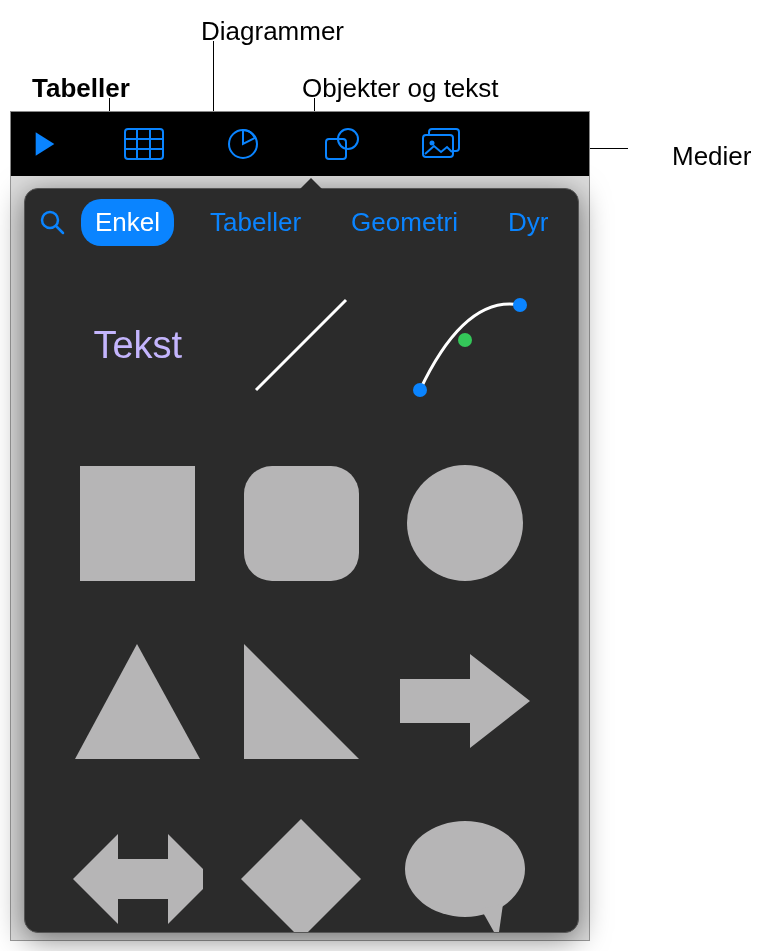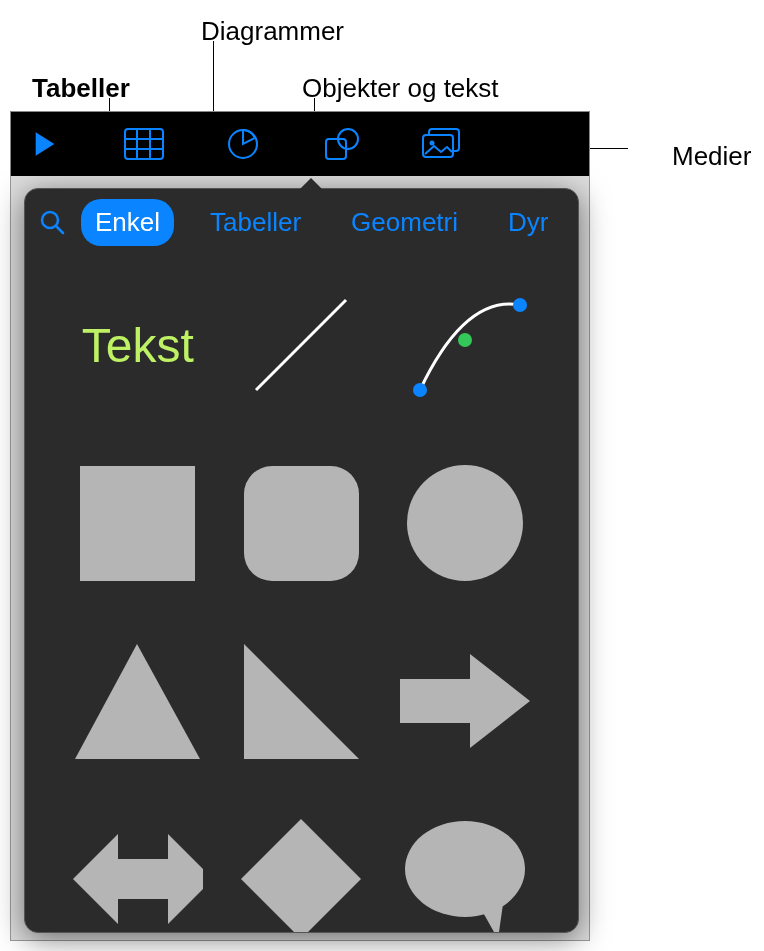--- a/index.html
+++ b/index.html
@@ -133,22 +133,22 @@
     width: 130px;
     height: 130px;
     display:flex;
     align-items:center;
     justify-content:center;
     cursor:pointer;
   }
   .shape-fill { fill: #b6b5b6; }
 
   .tekst-label {
-    font-size: 48px;
-    color: #bef264;
+    font-size: 38px;
+    color: #c4b5fd;
     font-weight: 400;
   }
 
   .app-frame-border {
     position:absolute;
     top:111px; left:10px;
     width:580px; height:830px;
     border:1px solid #999;
     pointer-events:none;
     background: #ddd;

